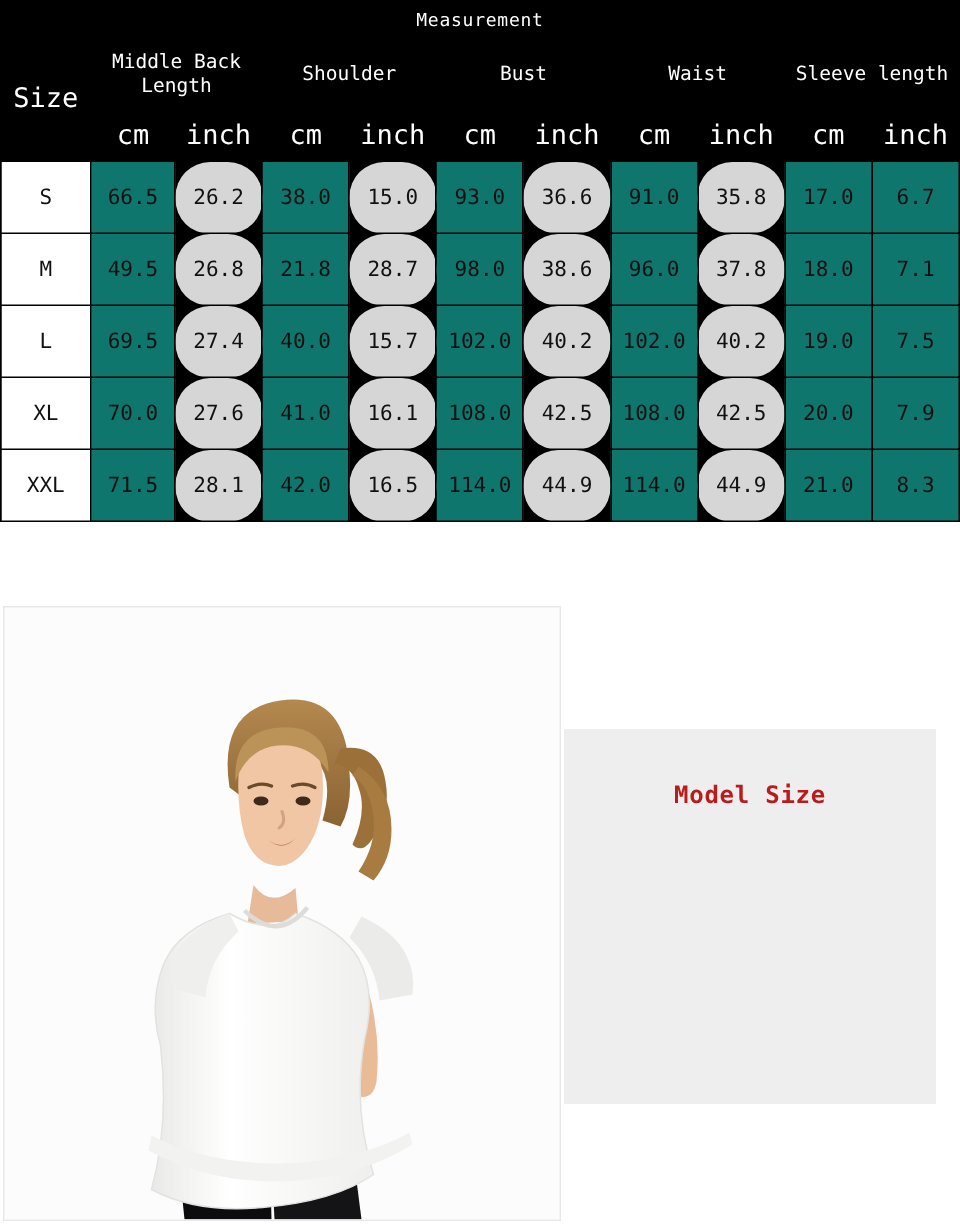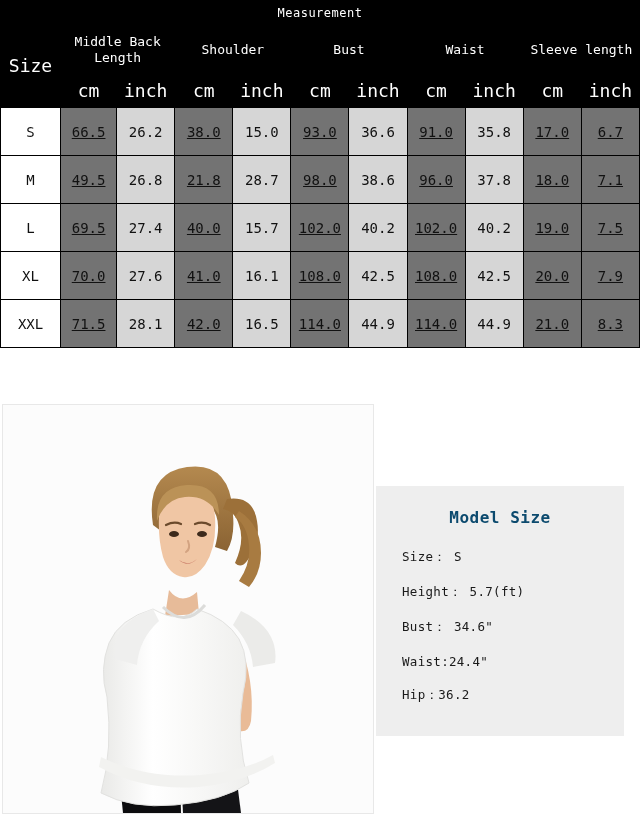--- a/index.html
+++ b/index.html
@@ -60,22 +60,22 @@
   .data-row td {
     height: 47px;
     font-size: 14px;
     color: #111;
   }
   .lbl {
     background: #ffffff;
     color: #000;
     font-size: 15px;
   }
-  .cell-white { background: #737373; text-decoration: underline; }
-  .cell-grey  { background: #d6d6d6; }
+  .cell-white { background: #0f766e; }
+  .cell-grey  { background: #d6d6d6; border-radius: 23px; }
 
   
   .lower {
     position: absolute;
     left: 0;
     top: 400px;
     width: 640px;
     height: 416px;
     background: #ffffff;
     box-sizing: border-box;
@@ -97,22 +97,22 @@
     left: 376px;
     top: 86px;
     width: 248px;
     height: 250px;
     background: #eeeeee;
   }
   .info-title {
     text-align: center;
     font-size: 16px;
     font-weight: bold;
-    color: #0c4a6e;
-    padding-top: 22px;
+    color: #b91c1c;
+    padding-top: 34px;
     letter-spacing: .5px;
   }
   .info-list {
     margin: 22px 0 0 26px;
     padding: 0;
     list-style: none;
   }
   .info-list li {
     font-size: 12.5px;
     color: #1a1a1a;
@@ -283,23 +283,16 @@
 
         <path d="M185 136 q3 8 -2 11" stroke="#d3a381" stroke-width="2" fill="none" stroke-linecap="round"></path>
         <path d="M176 155 q9 7 18 -1 q-9 9 -18 1 z" fill="#c4715f"></path>
 
         <path d="M154 116 q-2 -34 30 -36 q32 -2 32 30 q-12 -20 -34 -18 q-20 2 -28 24 z" fill="#bb9257"></path>
       </svg>
     </div>
 
     <div class="info-card">
       <div class="info-title">Model Size</div>
-      <ul class="info-list">
-        <li>Size： S</li>
-        <li>Height： 5.7(ft)</li>
-        <li>Bust： 34.6"</li>
-        <li>Waist:24.4"</li>
-        <li>Hip：36.2</li>
-      </ul>
     </div>
 
   </div>
 </div>
 
 </body></html>

